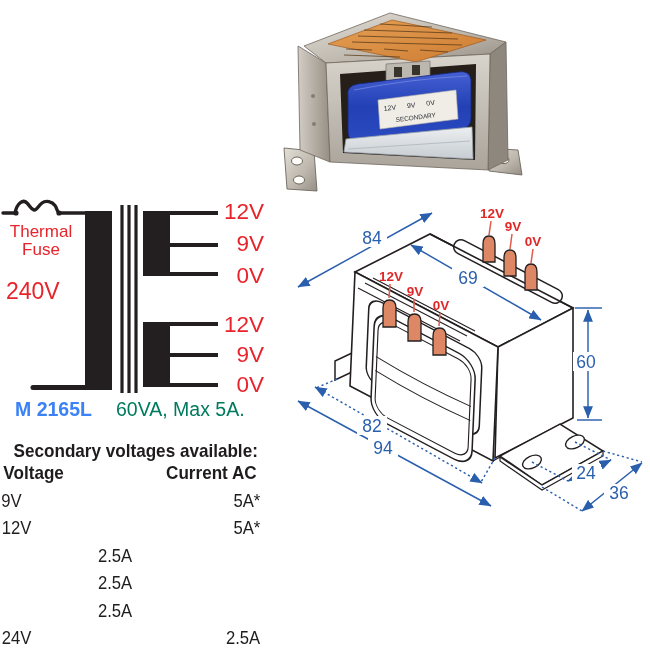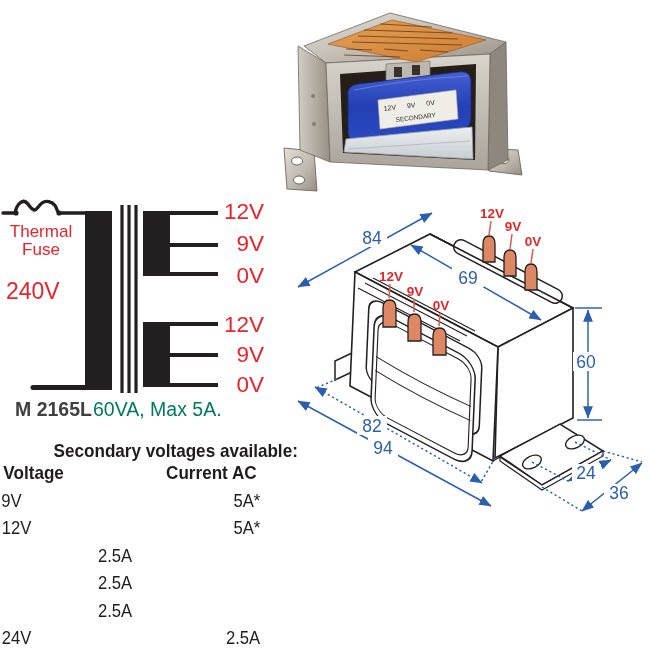--- a/index.html
+++ b/index.html
@@ -2,24 +2,24 @@
 <html><head>
 <meta charset="utf-8">
 <style>
   html,body{margin:0;padding:0;background:#fff;}
   .canvas{position:relative;width:650px;height:650px;background:#ffffff;overflow:hidden;
           font-family:"Liberation Sans",sans-serif;color:#1f1c1d;}
   svg text{font-family:"Liberation Sans",sans-serif;}
   .abs{position:absolute;}
   
   .model-line{position:absolute;left:15px;top:398px;font-size:19.5px;white-space:nowrap;}
-  .model-code{font-weight:bold;color:#404040;}
-  .model-rating{color:#007a5e;margin-left:1px;}
+  .model-code{font-weight:bold;color:#3b82f6;}
+  .model-rating{color:#007a5e;margin-left:24px;}
   .spec-title{position:absolute;left:0;top:440px;width:262px;text-align:center;
-              font-size:19px;font-weight:bold;white-space:nowrap;margin-left:40px;}
+              font-size:19px;font-weight:bold;white-space:nowrap;}
   .cond{display:inline-block;transform:scaleX(0.90);transform-origin:50% 50%;white-space:nowrap;}
   .spec-head{position:absolute;left:0;top:462px;width:262px;display:flex;font-weight:bold;font-size:19px;}
   .spec-rows{position:absolute;left:0;top:487px;width:262px;}
   .t-row{display:flex;height:27.5px;align-items:center;font-size:18.5px;}
   .c1{width:128px;text-align:left;}
   .c2{width:134px;text-align:right;}
   
   .dimtxt{fill:#2a5fae;font-size:17.5px;}
   .redtxt{fill:#e02828;font-size:13.5px;font-weight:bold;}
   .schred{fill:#e8232b;}

